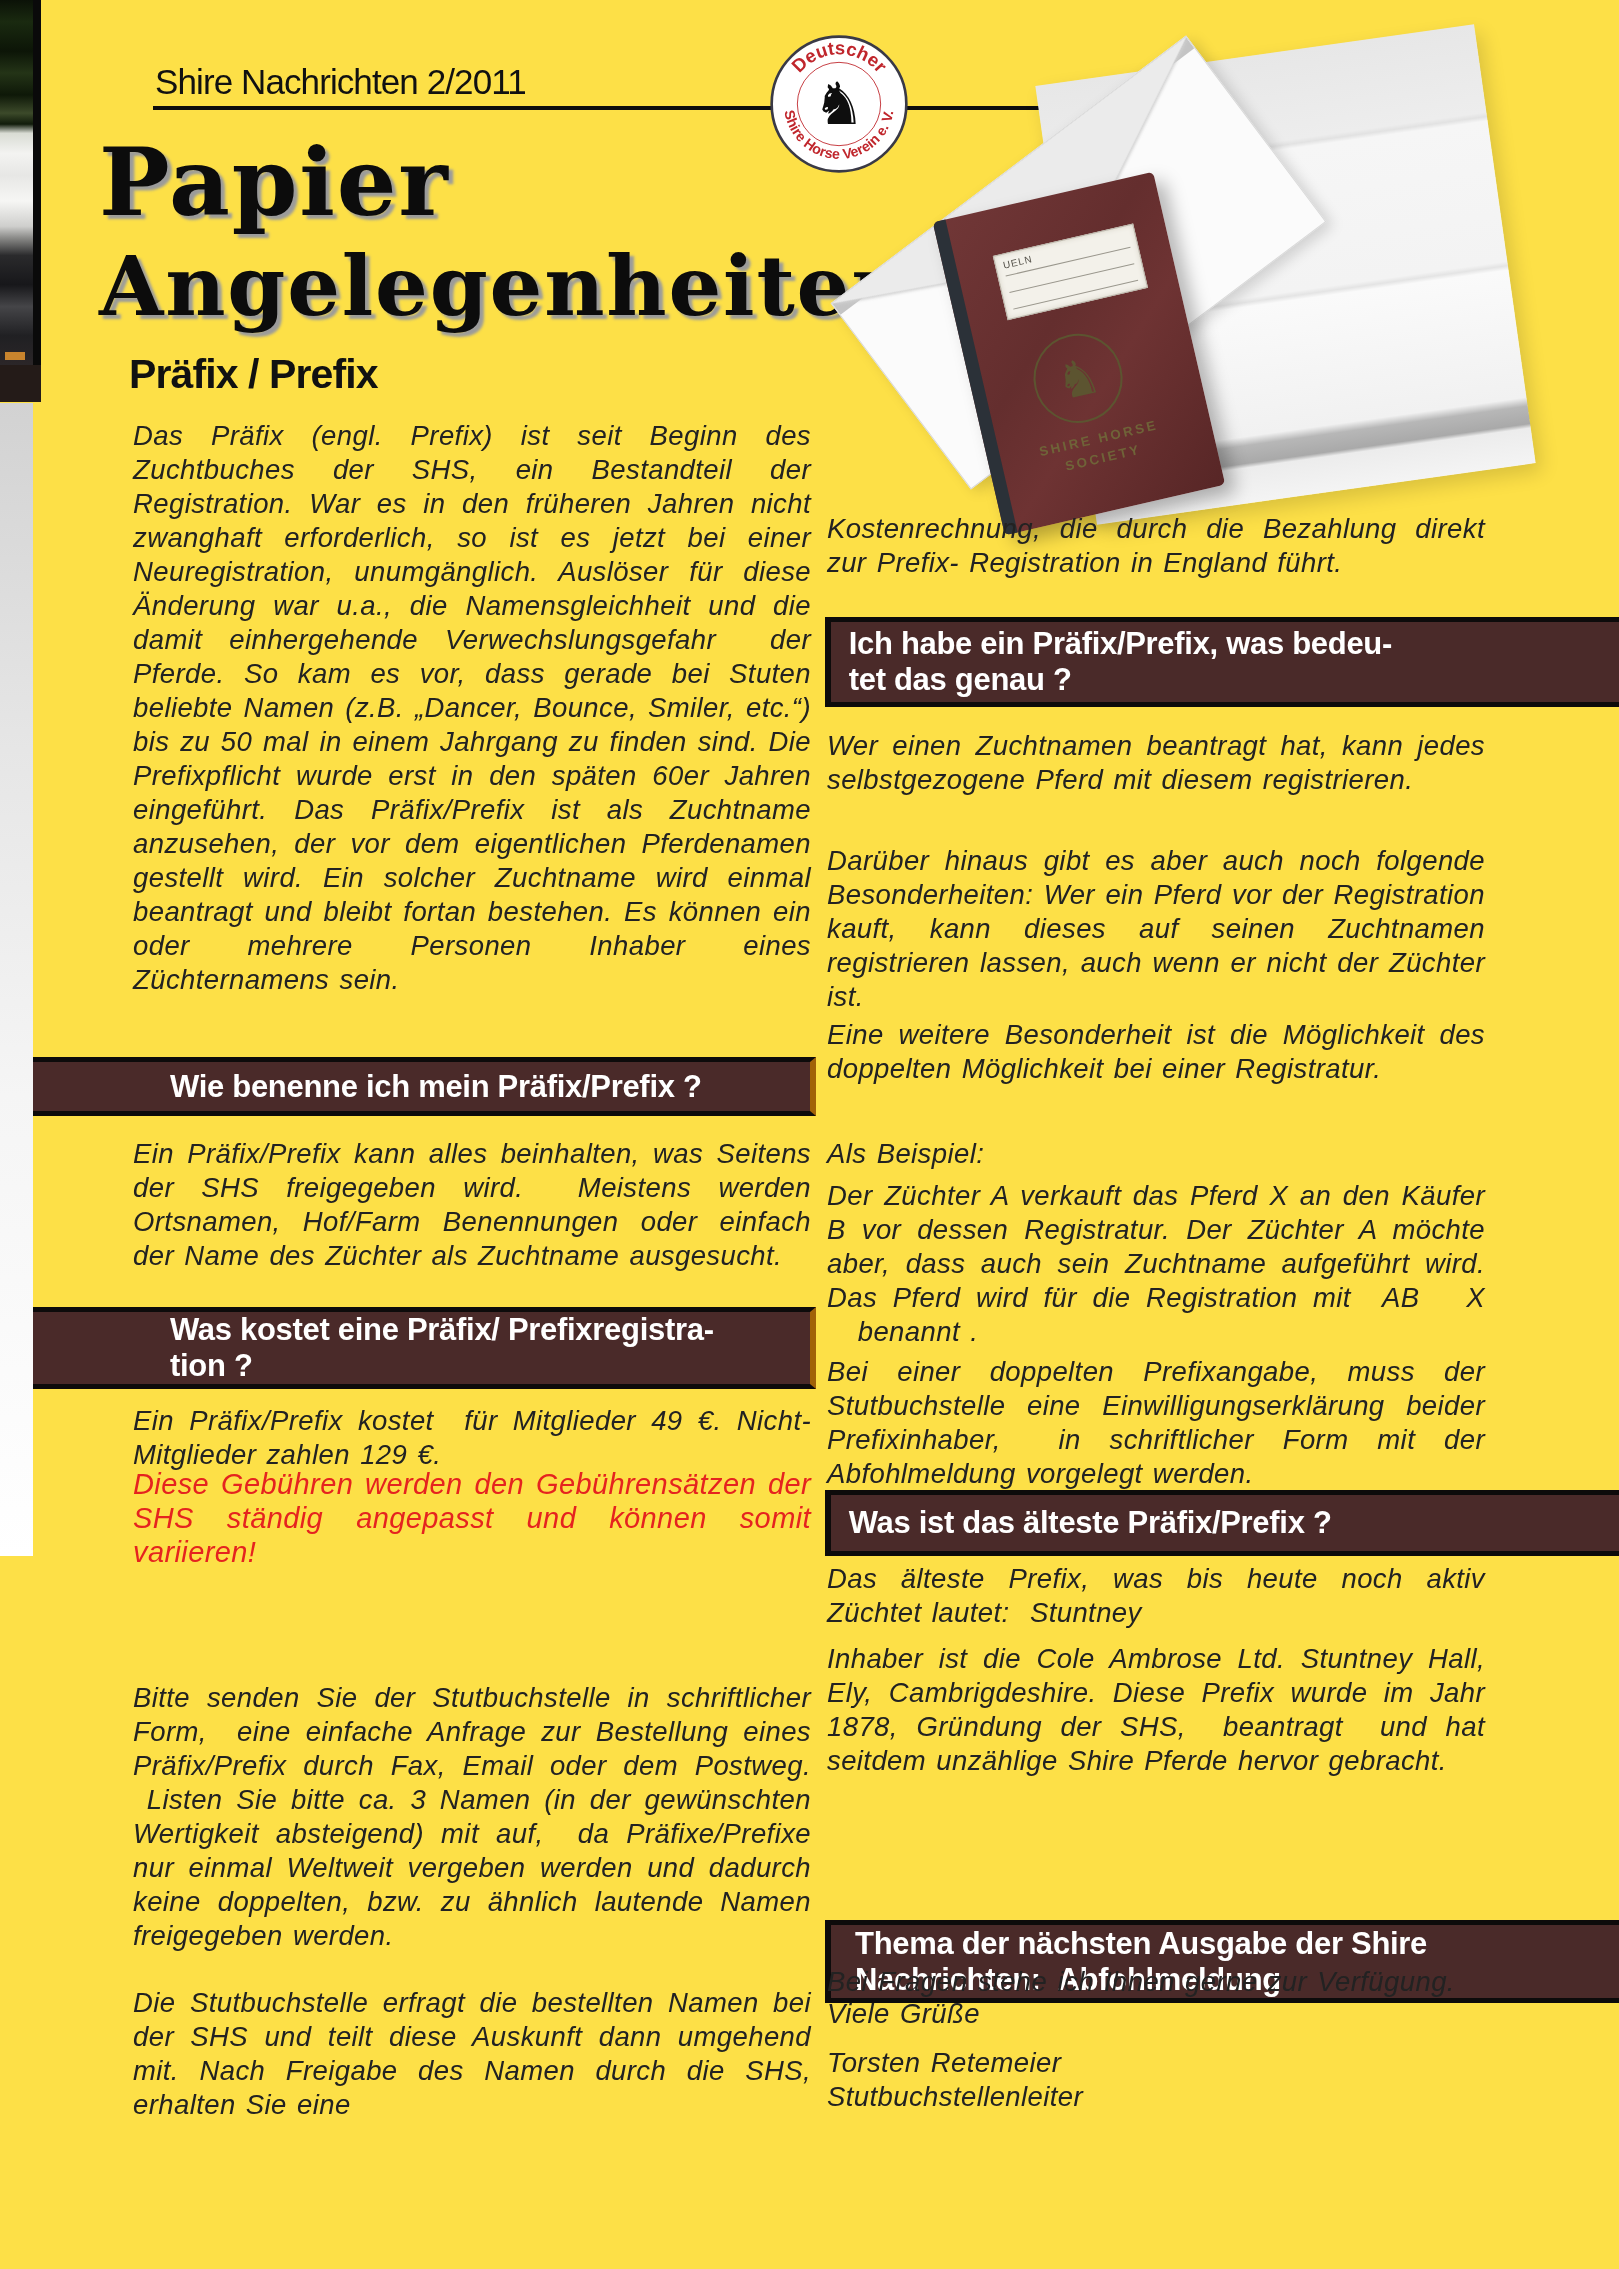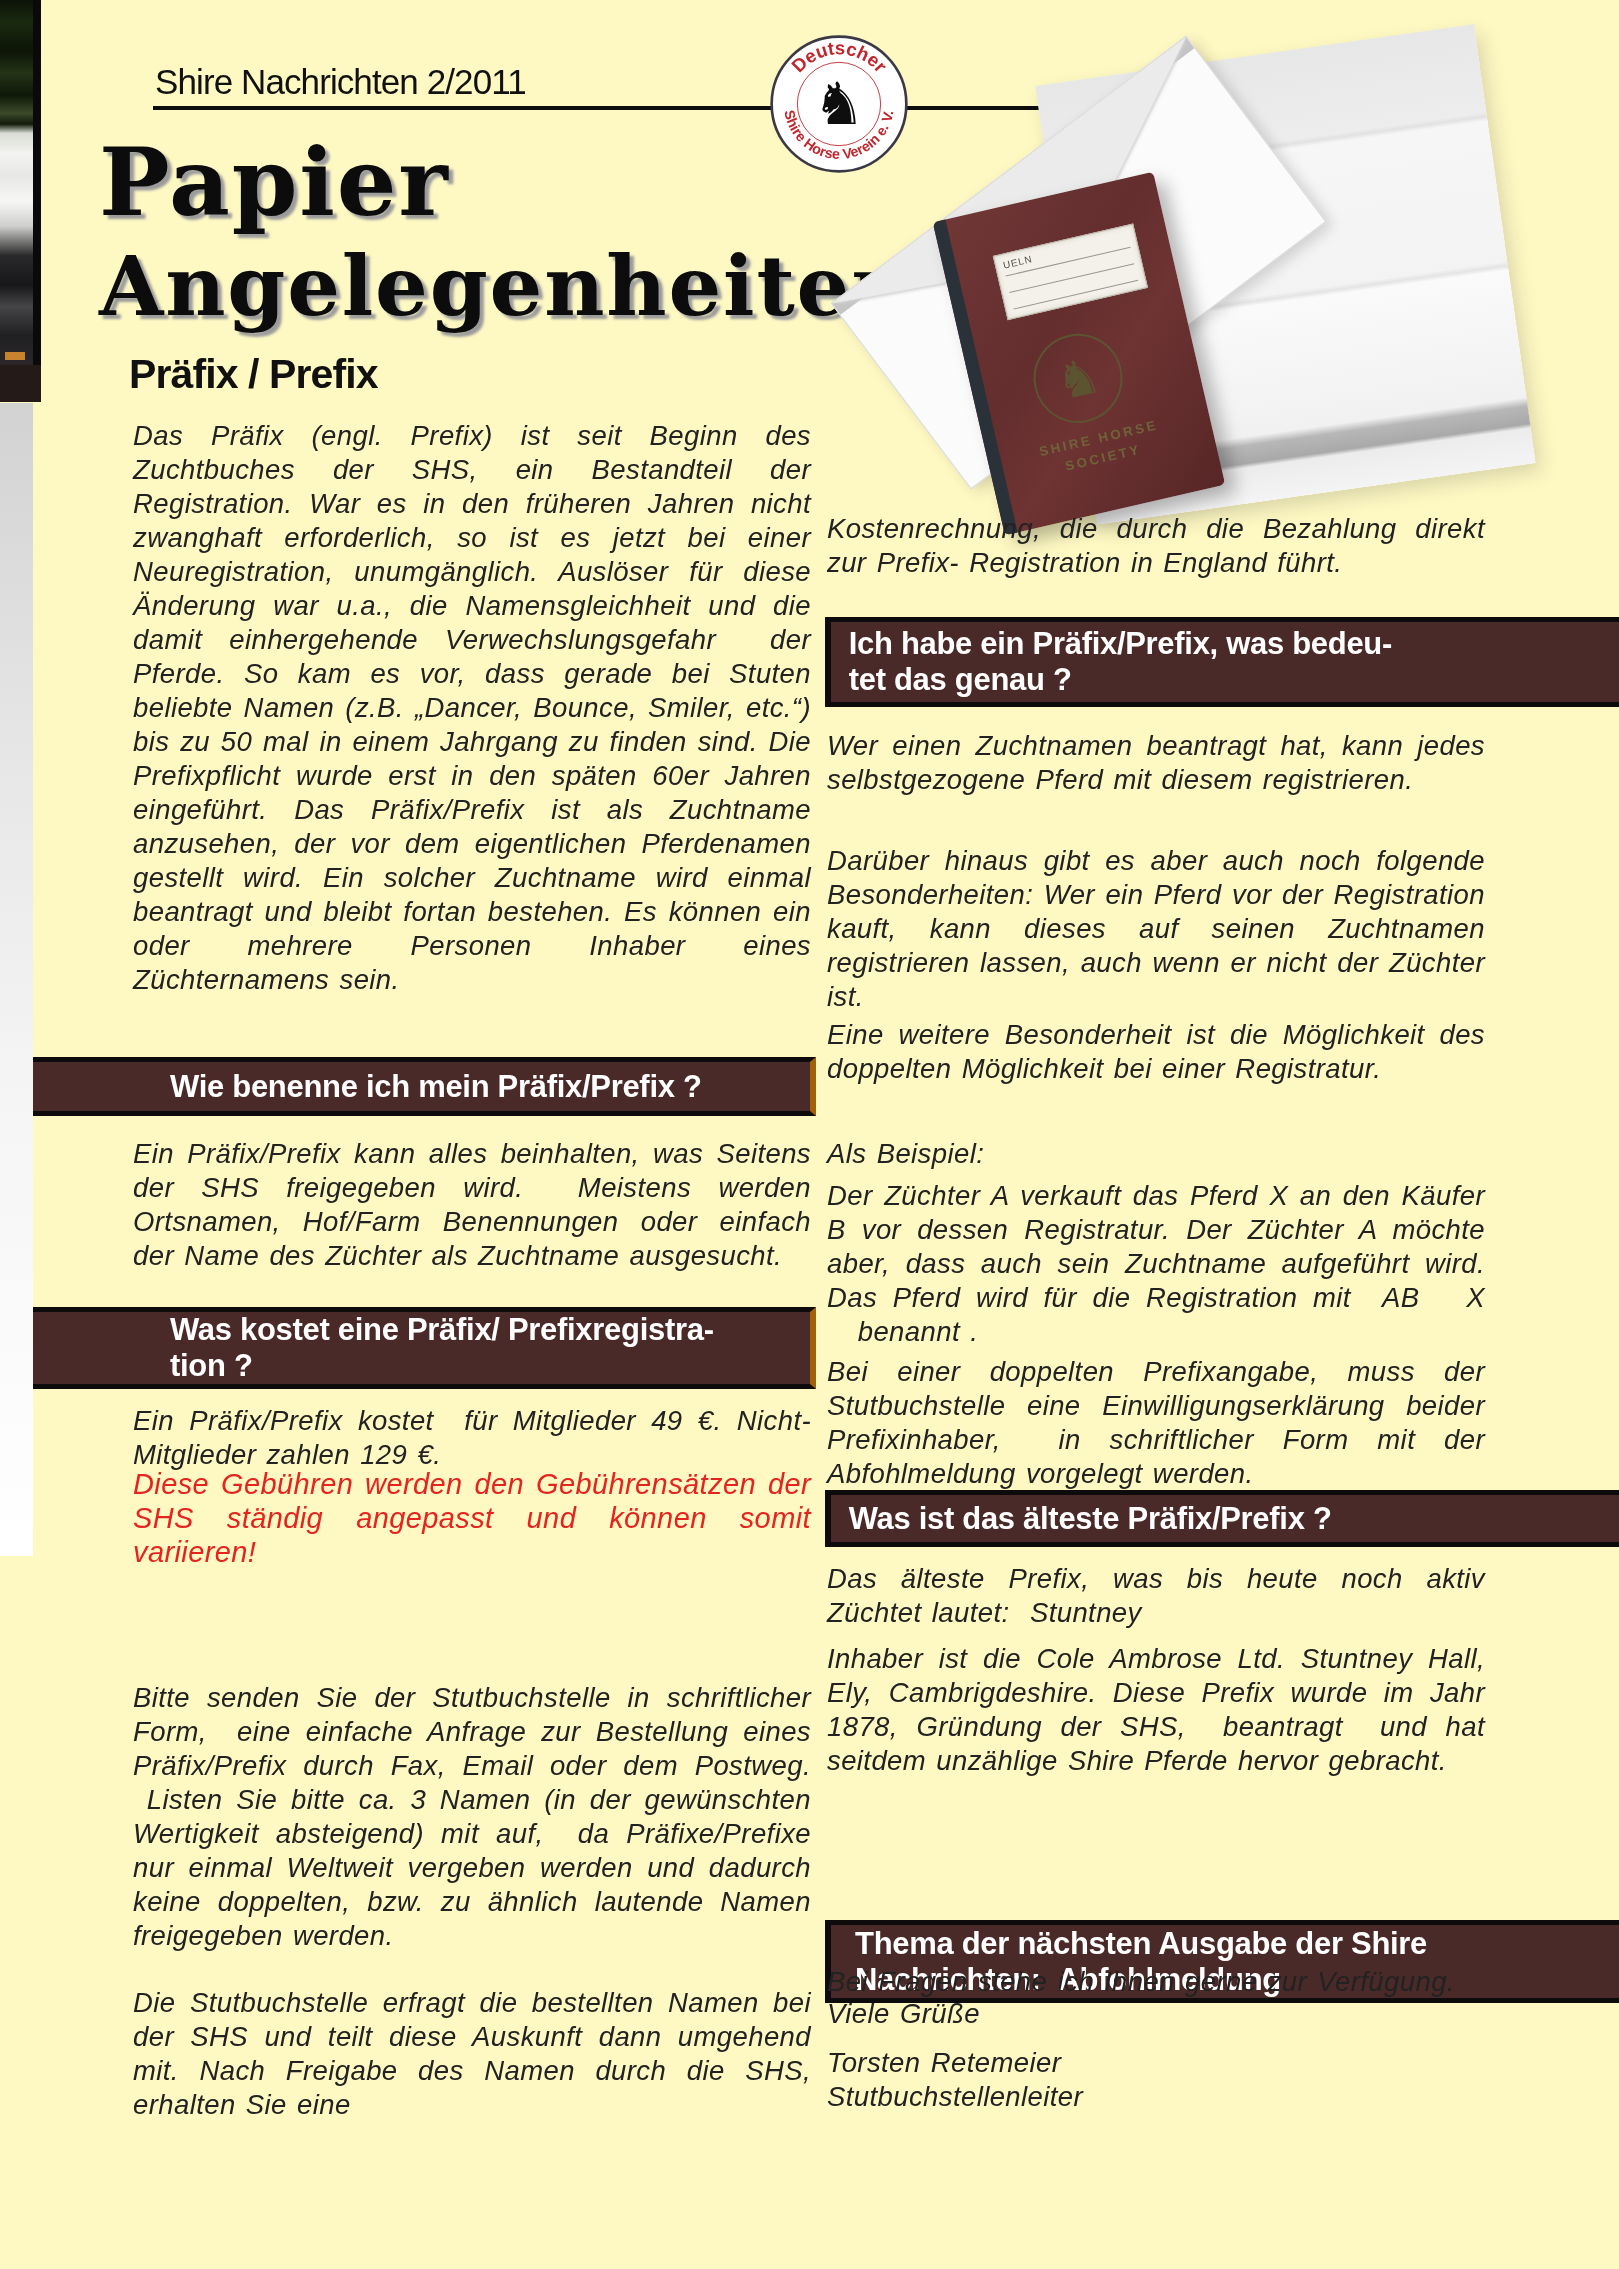--- a/index.html
+++ b/index.html
@@ -1,17 +1,17 @@
 <!DOCTYPE html>
 <html style="font-size:14px"><head>
 <meta charset="utf-8">
 <style>
   html,body{margin:0;padding:0;background:#777;}
   .page{
-    position:relative;width:1619px;height:2270px;background:#fef9c3;
+    position:relative;width:1619px;height:2270px;background:#fde047;
     overflow:hidden;font-family:"Liberation Sans",sans-serif;color:#1c1c1c;
   }
   
   .strip-photo{
     position:absolute;left:0;top:0;width:33px;height:365px;
     border-right:8px solid #0a0a0a;box-sizing:content-box;
     background:linear-gradient(to bottom,
       #0b1207 0%,#1a2a10 6%,#0c1507 14%,#243417 20%,#0e1808 26%,#3c4a2a 31%,
       #101b0a 34%,#d9dcd4 36.5%,#f3f3f1 42%,#e7e7e5 48%,#f6f6f4 55%,#cfcfcd 62%,
       #8e8e8c 65%,#2a2a2c 70%,#17171a 78%,#454548 84%,#202023 92%,#2b2628 100%);
@@ -173,21 +173,21 @@
     <span class="lbl">Ich habe ein Präfix/Prefix, was bedeu-
 tet das genau ?</span>
   </div>
   <div class="body-par rcol" style="top:729px;">Wer einen Zuchtnamen beantragt hat, kann jedes selbstgezogene Pferd mit diesem registrieren.</div>
   <div class="body-par rcol" style="top:844px;">Darüber hinaus gibt es aber auch noch folgende Besonderheiten: Wer ein Pferd vor der Registration kauft, kann dieses auf seinen Zuchtnamen registrieren lassen, auch wenn er nicht der Züchter ist.</div>
   <div class="body-par rcol" style="top:1018px;">Eine weitere Besonderheit ist die Möglichkeit des doppelten Möglichkeit bei einer Registratur.</div>
   <div class="body-par rcol" style="top:1137px;">Als Beispiel:</div>
   <div class="body-par rcol" style="top:1179px;">Der Züchter A verkauft das Pferd X an den Käufer B vor dessen Registratur. Der Züchter A möchte aber, dass auch sein Zuchtname aufgeführt wird. Das Pferd wird für die Registration mit &nbsp;AB &nbsp;&nbsp;X &nbsp;&nbsp;&nbsp;benannt .</div>
   <div class="body-par rcol" style="top:1355px;">Bei einer doppelten Prefixangabe, muss der Stutbuchstelle eine Einwilligungserklärung beider Prefixinhaber, &nbsp;in schriftlicher Form mit der Abfohlmeldung vorgelegt werden.</div>
 
-  <div class="banner br" style="top:1490px;height:57px;">
+  <div class="banner br" style="top:1490px;height:66px;">
     <span class="lbl">Was ist das älteste Präfix/Prefix ?</span>
   </div>
   <div class="body-par rcol" style="top:1562px;">Das älteste Prefix, was bis heute noch aktiv Züchtet lautet: &nbsp;Stuntney</div>
   <div class="body-par rcol" style="top:1642px;">Inhaber ist die Cole Ambrose Ltd. Stuntney Hall, Ely, Cambrigdeshire. Diese Prefix wurde im Jahr 1878, Gründung der SHS, &nbsp;beantragt &nbsp;und hat seitdem unzählige Shire Pferde hervor gebracht.</div>
 
   <div class="banner br" style="top:1920px;height:83px;padding-left:24px;">
     <span class="lbl">Thema der nächsten Ausgabe der Shire
 Nachrichten: &nbsp;Abfohlmeldung</span>
   </div>
   <div class="body-par rcol" style="top:1917px;margin-top:48px;">Bei Fragen stehe ich Ihnen gerne zur Verfügung.</div>

